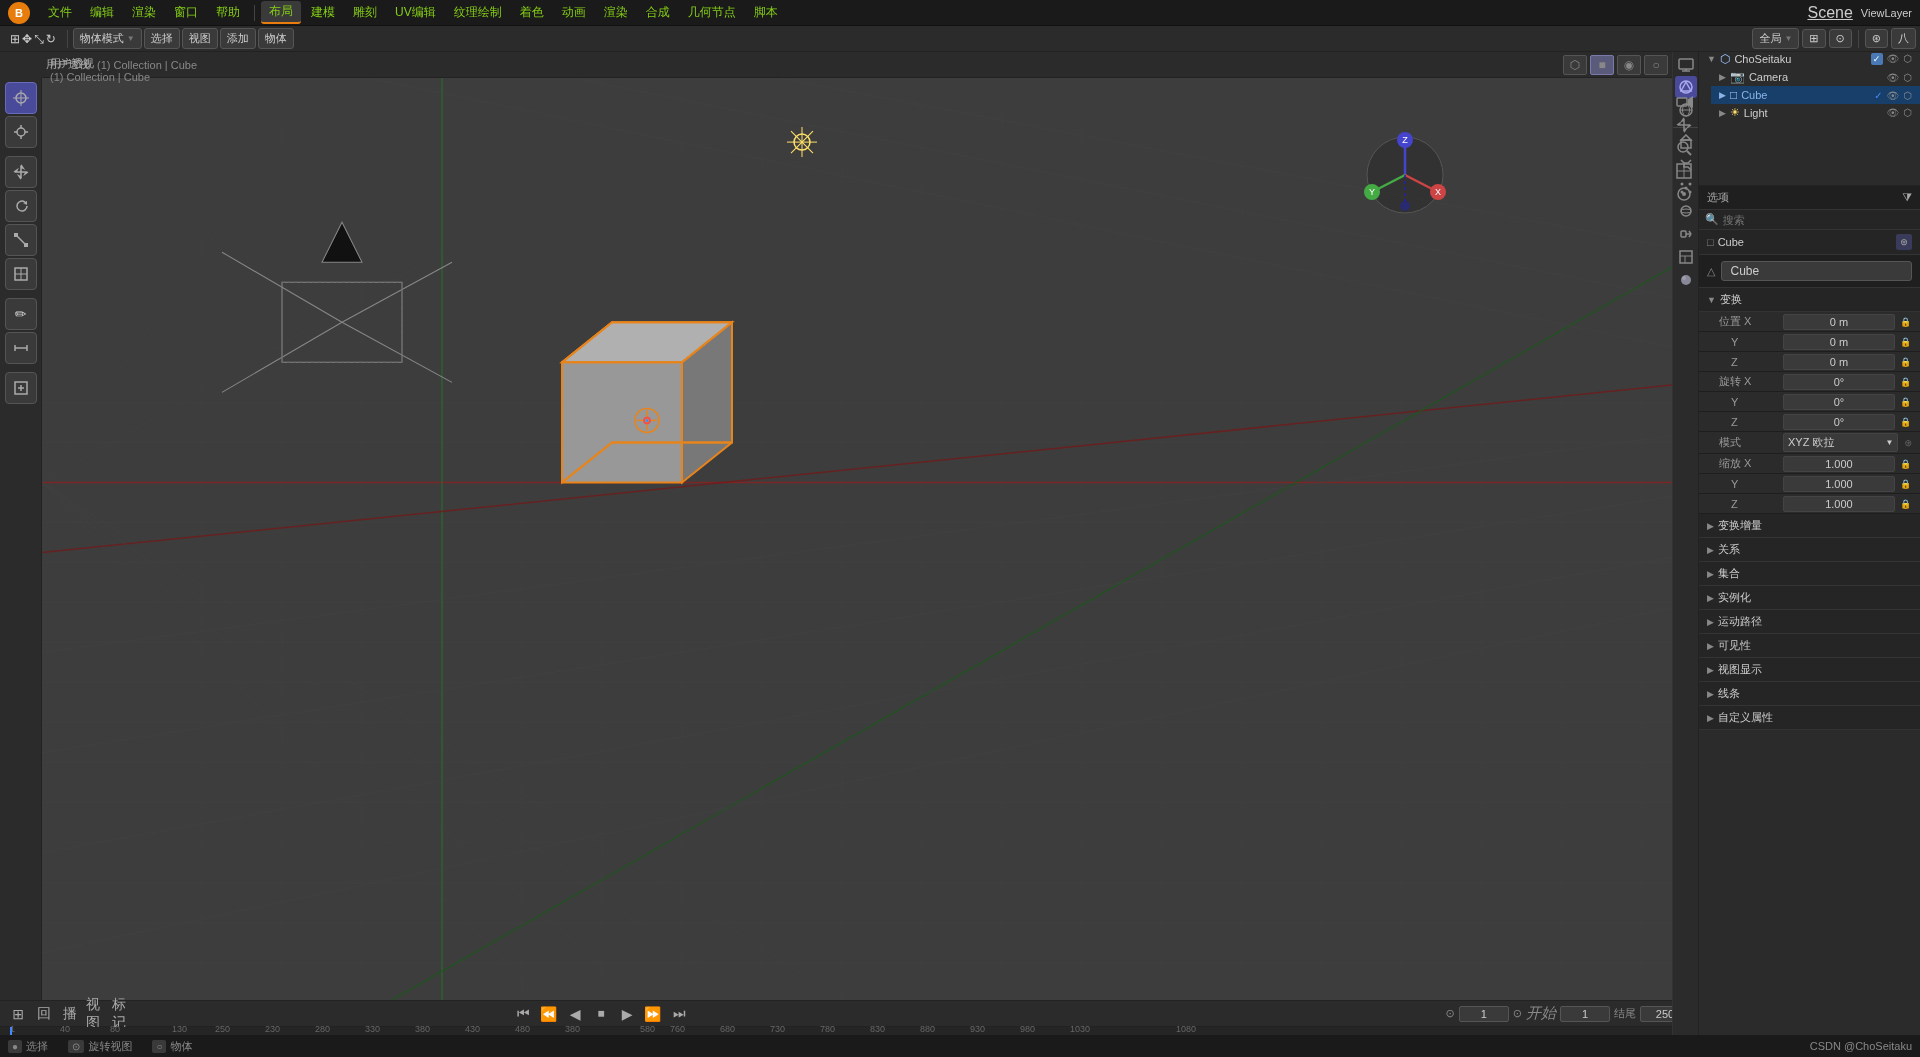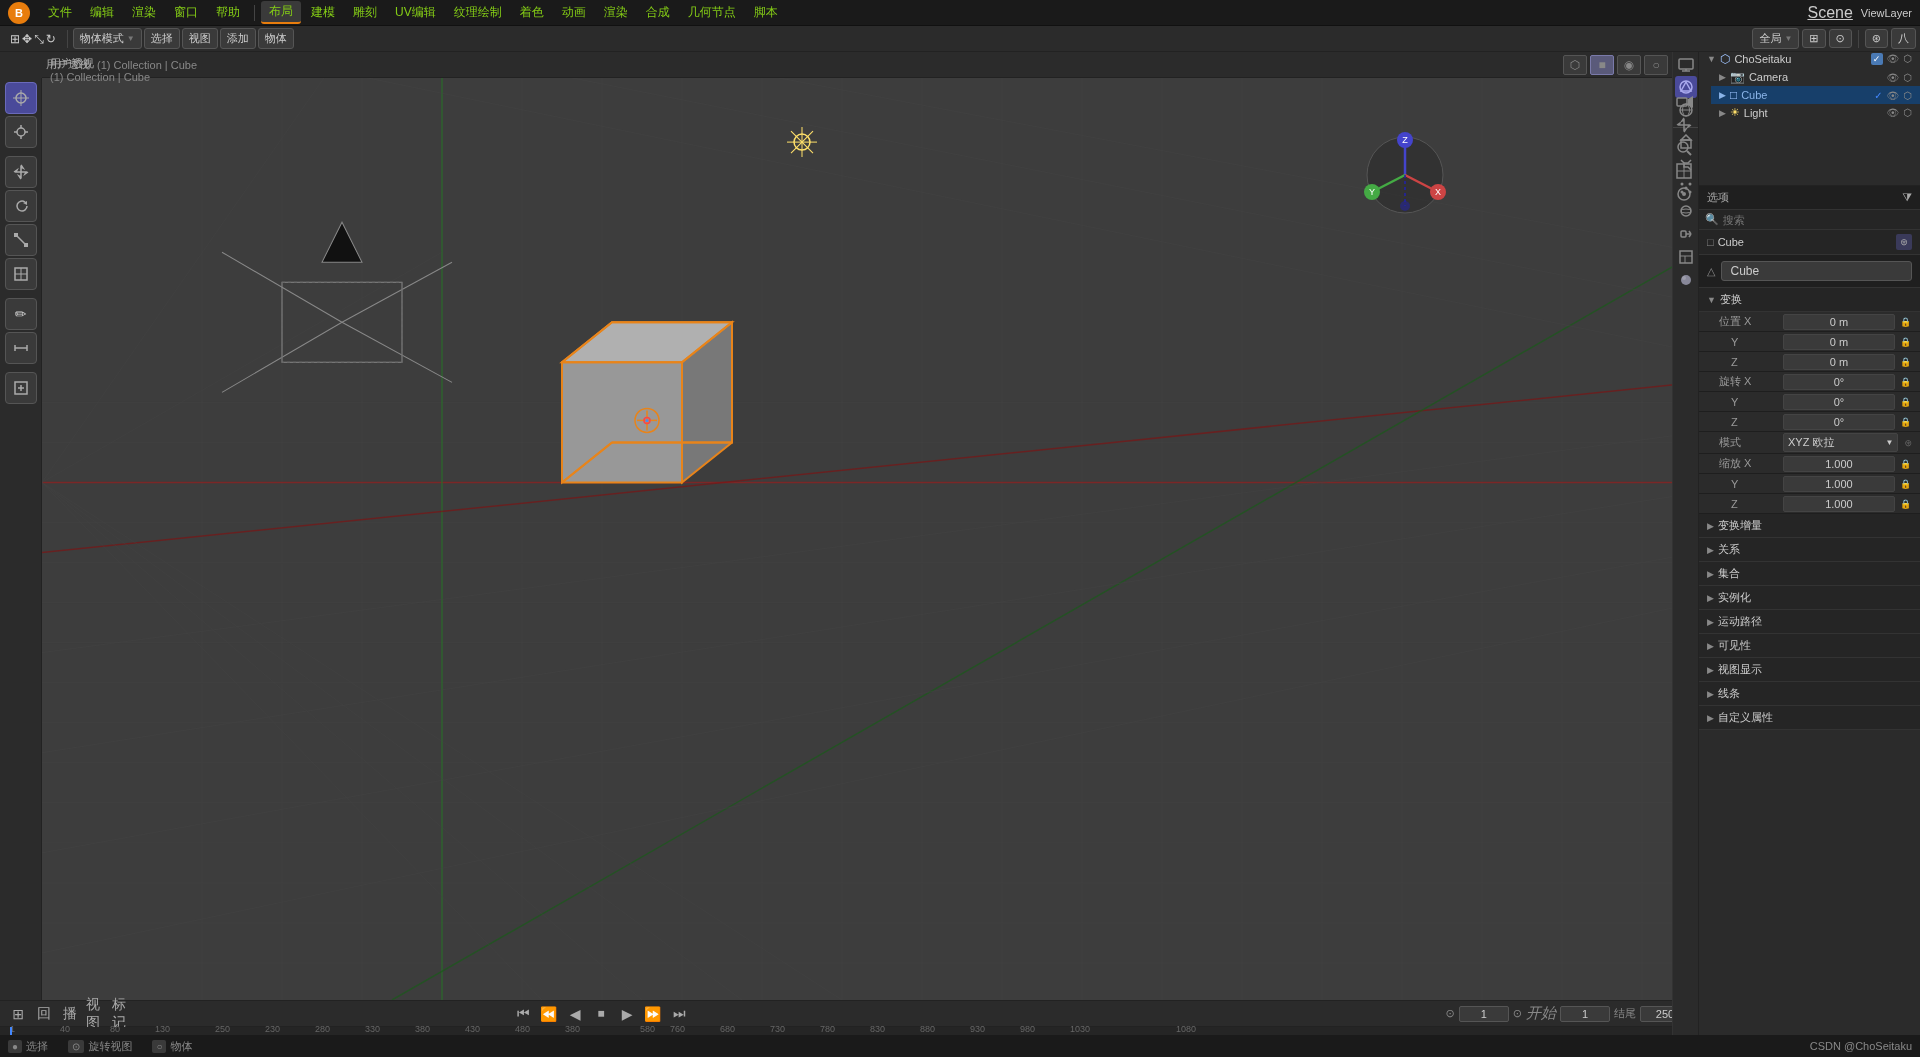--- a/index.html
+++ b/index.html
@@ -989,21 +989,21 @@
       <input type="text" class="small-input" value="250" style="">
     </div>
   </div>
 
   <div id="timeline-bar">
 
     <div style="position:absolute;left:0;right:0;top:2px;display:flex;align-items:center;font-size:9px;color:#666;padding:0 8px;">
       <span style="position:absolute;left:10px;">1</span>
       <span style="position:absolute;left:60px;">40</span>
       <span style="position:absolute;left:110px;">80</span>
-      <span style="position:absolute;left:155px;">130</span>
+      <span style="position:absolute;left:172px;">130</span>
       <span style="position:absolute;left:215px;">250</span>
       <span style="position:absolute;left:265px;">230</span>
       <span style="position:absolute;left:315px;">280</span>
       <span style="position:absolute;left:365px;">330</span>
       <span style="position:absolute;left:415px;">380</span>
       <span style="position:absolute;left:465px;">430</span>
       <span style="position:absolute;left:515px;">480</span>
       <span style="position:absolute;left:565px;">380</span>
       <span style="position:absolute;left:640px;">580</span>
       <span style="position:absolute;left:670px;">760</span>

